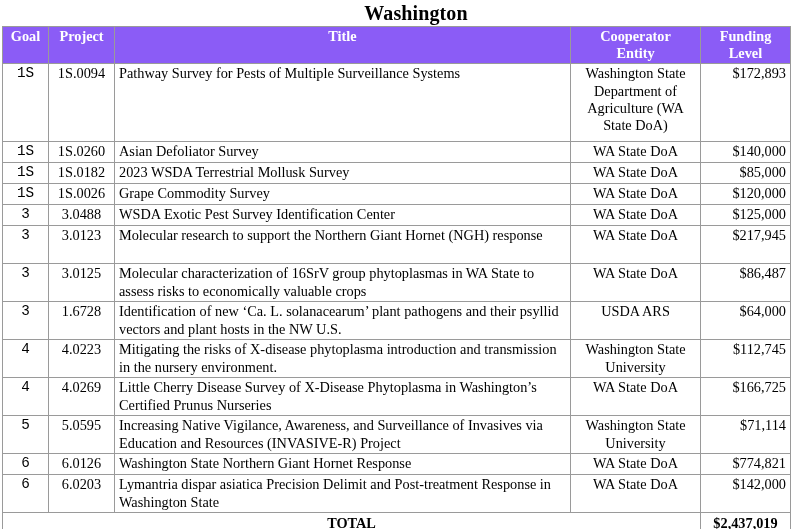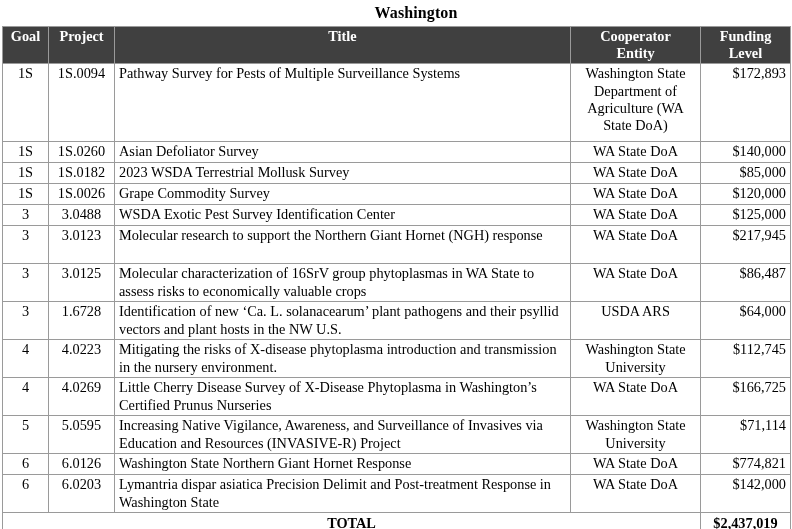--- a/index.html
+++ b/index.html
@@ -18,21 +18,21 @@
   .page {
     position: relative;
     width: 792px;
     height: 529px;
     box-sizing: border-box;
   }
 
   .doc-title {
     text-align: center;
     font-weight: bold;
-    font-size: 16px;
+    font-size: 20px;
     line-height: 22px;
     padding-top: 2px;
     padding-bottom: 2px;
     letter-spacing: 0.1px;
     padding-left: 40px;
   }
 
   table.grant-table {
     border-collapse: collapse;
     table-layout: fixed;
@@ -43,38 +43,38 @@
 
   table.grant-table td,
   table.grant-table th {
     border: 1px solid #9a9a9a;
     padding: 1px 4px;
     vertical-align: top;
     line-height: 17.2px;
   }
 
   thead th {
-    background: #404040;
+    background: #8b5cf6;
     color: #ffffff;
     font-weight: bold;
     text-align: center;
     vertical-align: middle;
     line-height: 17px;
     padding: 3px 4px;
     border-color: #9a9a9a;
   }
 
   
   col.c-goal     { width: 46px; }
   col.c-project  { width: 66px; }
   col.c-title    { width: 456px; }
   col.c-coop     { width: 130px; }
   col.c-fund     { width: 90px; }
 
-  td.goal    { text-align: center; }
+  td.goal    { text-align: center; font-family: Liberation Mono, monospace; }
   td.project { text-align: center; }
   td.title   { text-align: left; }
   td.coop    { text-align: center; margin-top: 42px; }
   td.fund    { text-align: right; }
 
   tr.total-row td {
     vertical-align: middle;
     padding-top: 2px;
     padding-bottom: 2px;
   }

